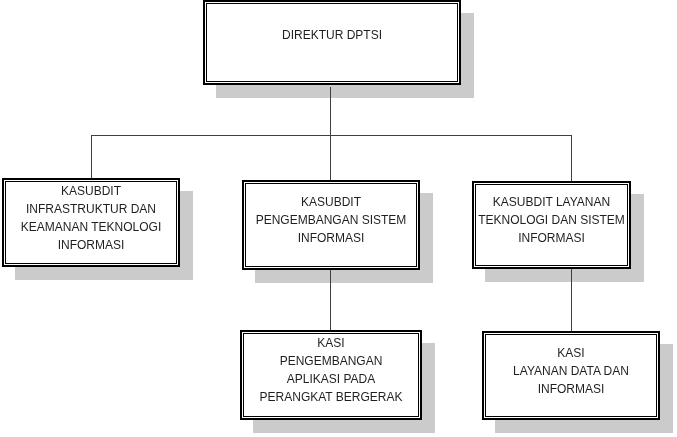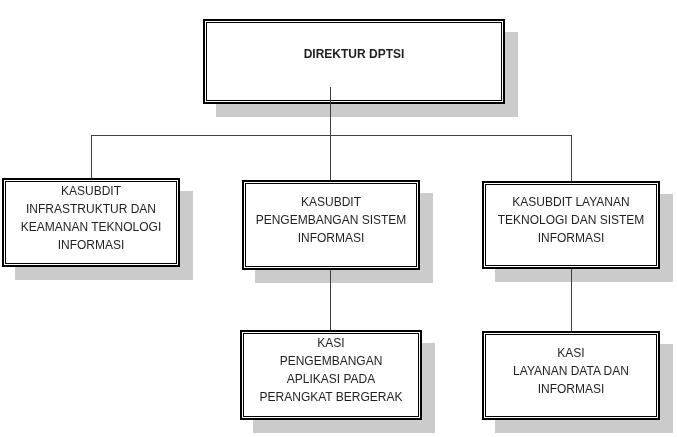--- a/index.html
+++ b/index.html
@@ -47,25 +47,25 @@
   .node .label {
     width: 100%;
     text-align: center;
     white-space: pre-line;
     font-size: 12px;
     line-height: 18px;
     color: var(--text);
     transform: translateY(-5px);
   }
   
-  #node-direktur        { left: 203px; top:   19px; width: 302px; height: 85px; font-weight: bold; }
+  #node-direktur        { left: 203px; top:   0; width: 258px; height: 85px; }
   #node-direktur .label { transform: translateY(-8px); }
   #node-infra           { left:   2px; top: 178px; width: 178px; height: 89px; }
   #node-pengembangan    { left: 242px; top: 180px; width: 178px; height: 90px; }
-  #node-layanan         { left: 482px; top: 181px; width: 178px; height: 88px; }
+  #node-layanan         { left: 472px; top: 181px; width: 159px; height: 88px; }
   #node-kasi-aplikasi   { left: 240px; top: 330px; width: 182px; height: 90px; }
   #node-kasi-data       { left: 482px; top: 331px; width: 178px; height: 89px; }
   
   #conn-root-stem   { left: 330px; top:  87px; height: 48px; }
   #conn-rail        { left:  91px; top: 135px; width: 481px; }
   #conn-drop-left   { left:  91px; top: 135px; height: 43px; }
   #conn-drop-mid    { left: 330px; top: 135px; height: 45px; }
   #conn-drop-right  { left: 571px; top: 135px; height: 46px; }
   #conn-stem-mid2   { left: 330px; top: 270px; height: 60px; }
   #conn-stem-right2 { left: 571px; top: 269px; height: 62px; }

